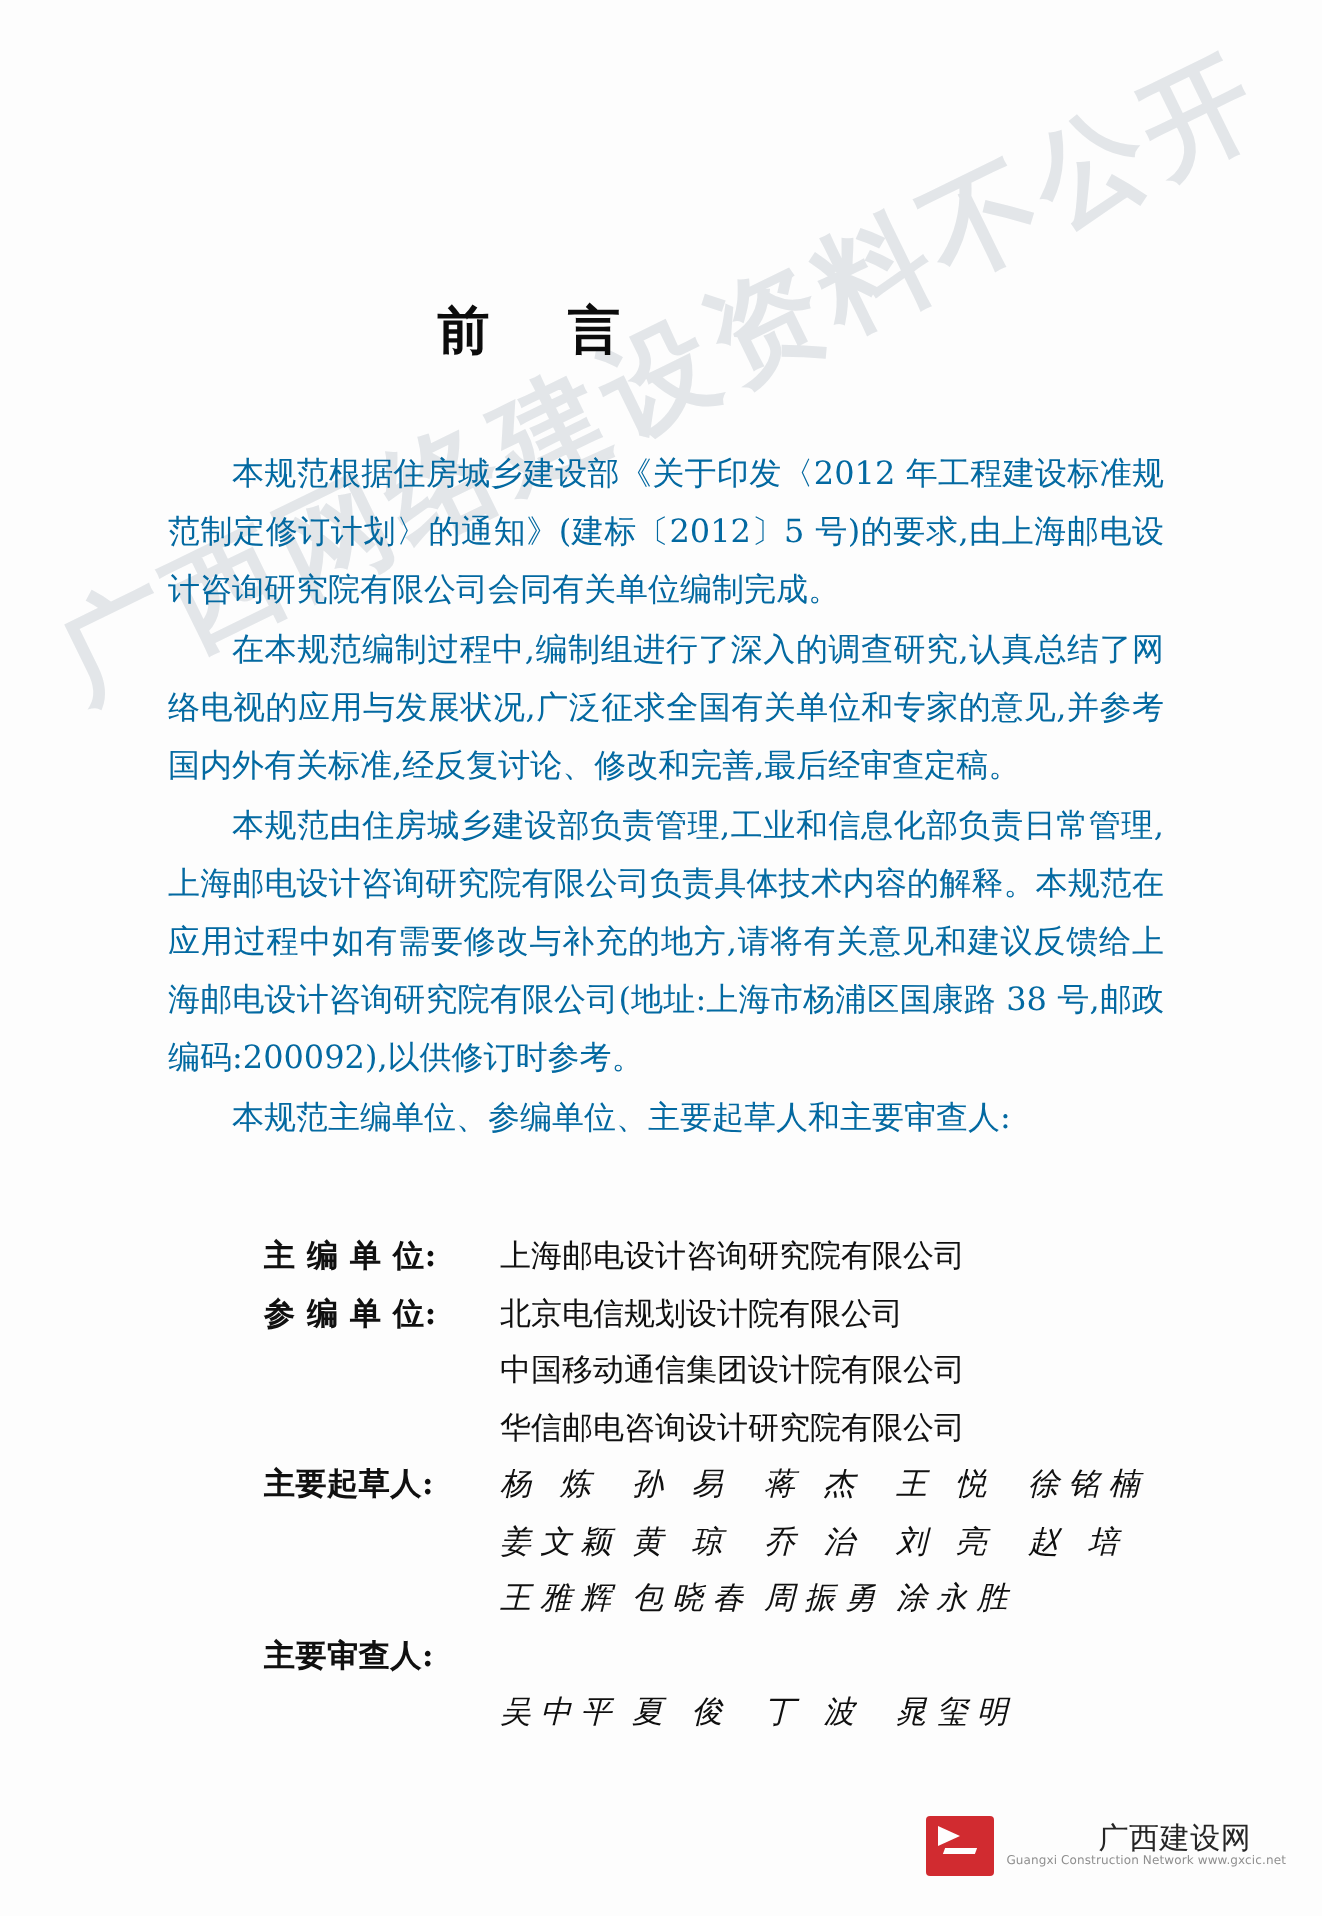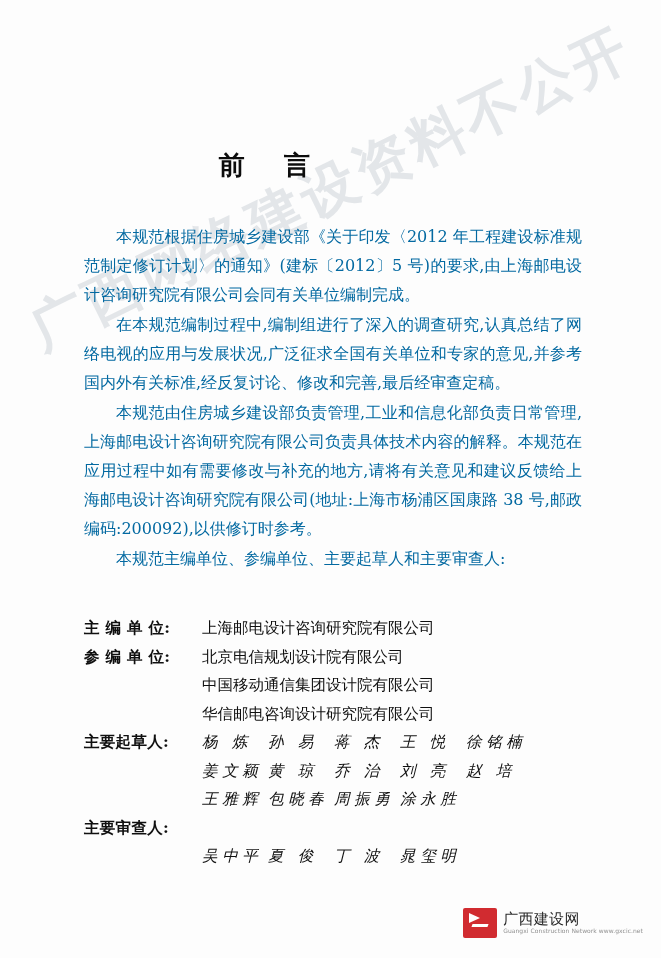--- a/index.html
+++ b/index.html
@@ -76,20 +76,21 @@
     left: 84px;
     width: 520px;
     font-size: 15.5px;
     line-height: 28.5px;
     font-family: "DejaVu Serif", serif;
     color: #101010;
   }
   .credit-row {
     display: flex;
     align-items: center;
+    margin-left: 48px;
   }
   .credit-label {
     width: 118px;
     flex: 0 0 118px;
     font-weight: bold;
     white-space: nowrap;
     letter-spacing: 0.02em;
   }
   .credit-value {
     flex: 1 1 auto;
@@ -143,22 +144,23 @@
     transform: skewX(-20deg);
   }
   .logo-text {
     display: flex;
     flex-direction: column;
     line-height: 1.05;
   }
   .logo-title {
     font-size: 15px;
     color: #1a1a1a;
-    font-family: Liberation Serif, serif;
+    font-family: Liberation Sans, sans-serif;
     letter-spacing: 0.02em;
+    margin-left: 46px;
   }
   .logo-sub {
     font-size: 6px;
     color: #8a8a8a;
     font-family: "DejaVu Sans", sans-serif;
     letter-spacing: 0.01em;
   }
 </style>
 </head>
 <body>

